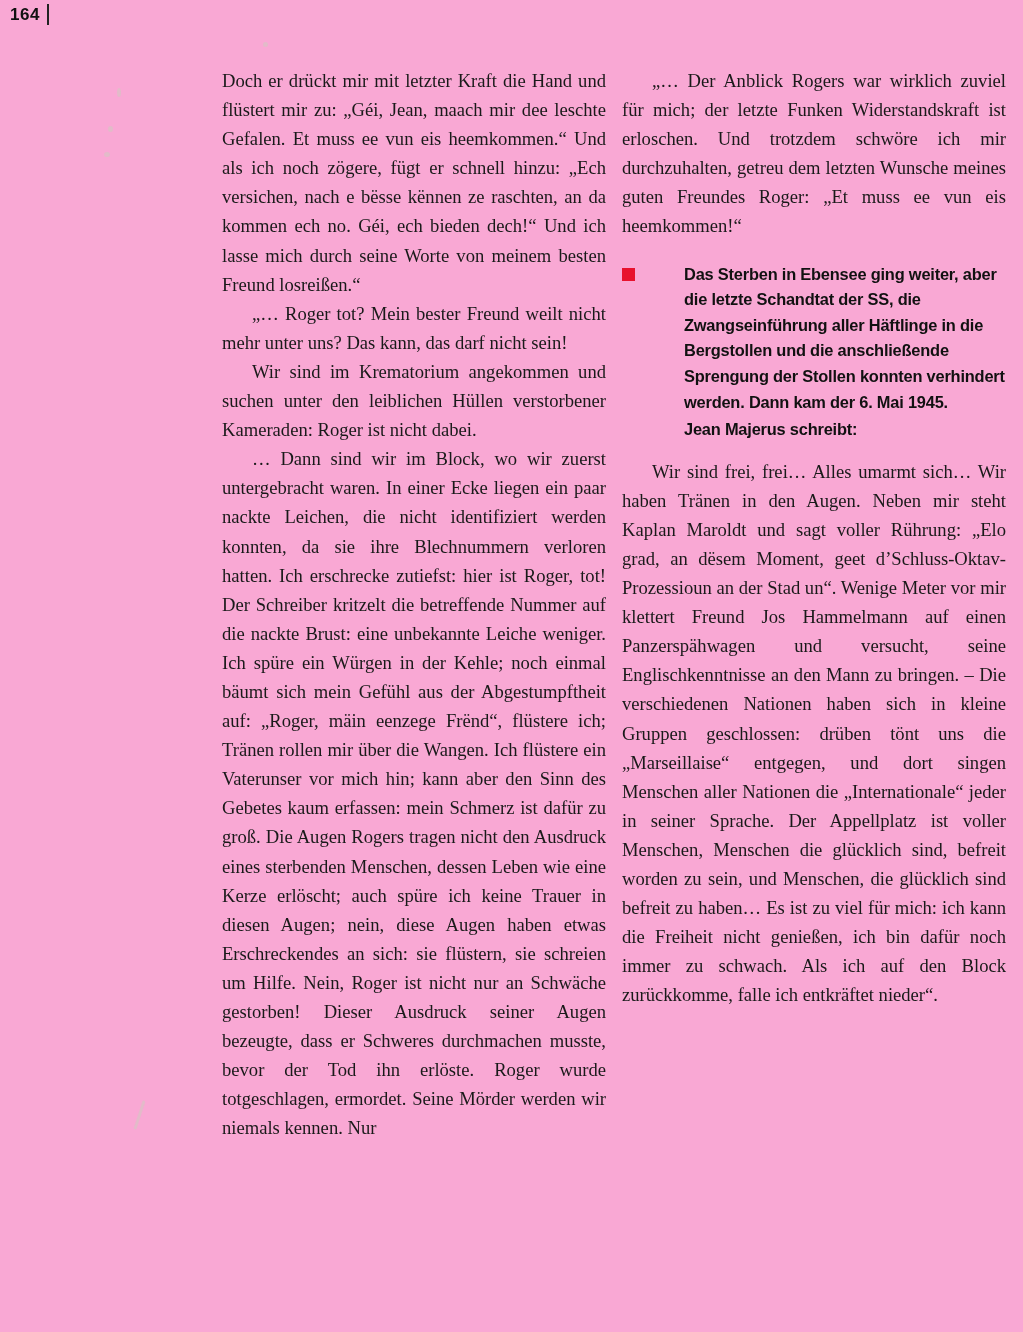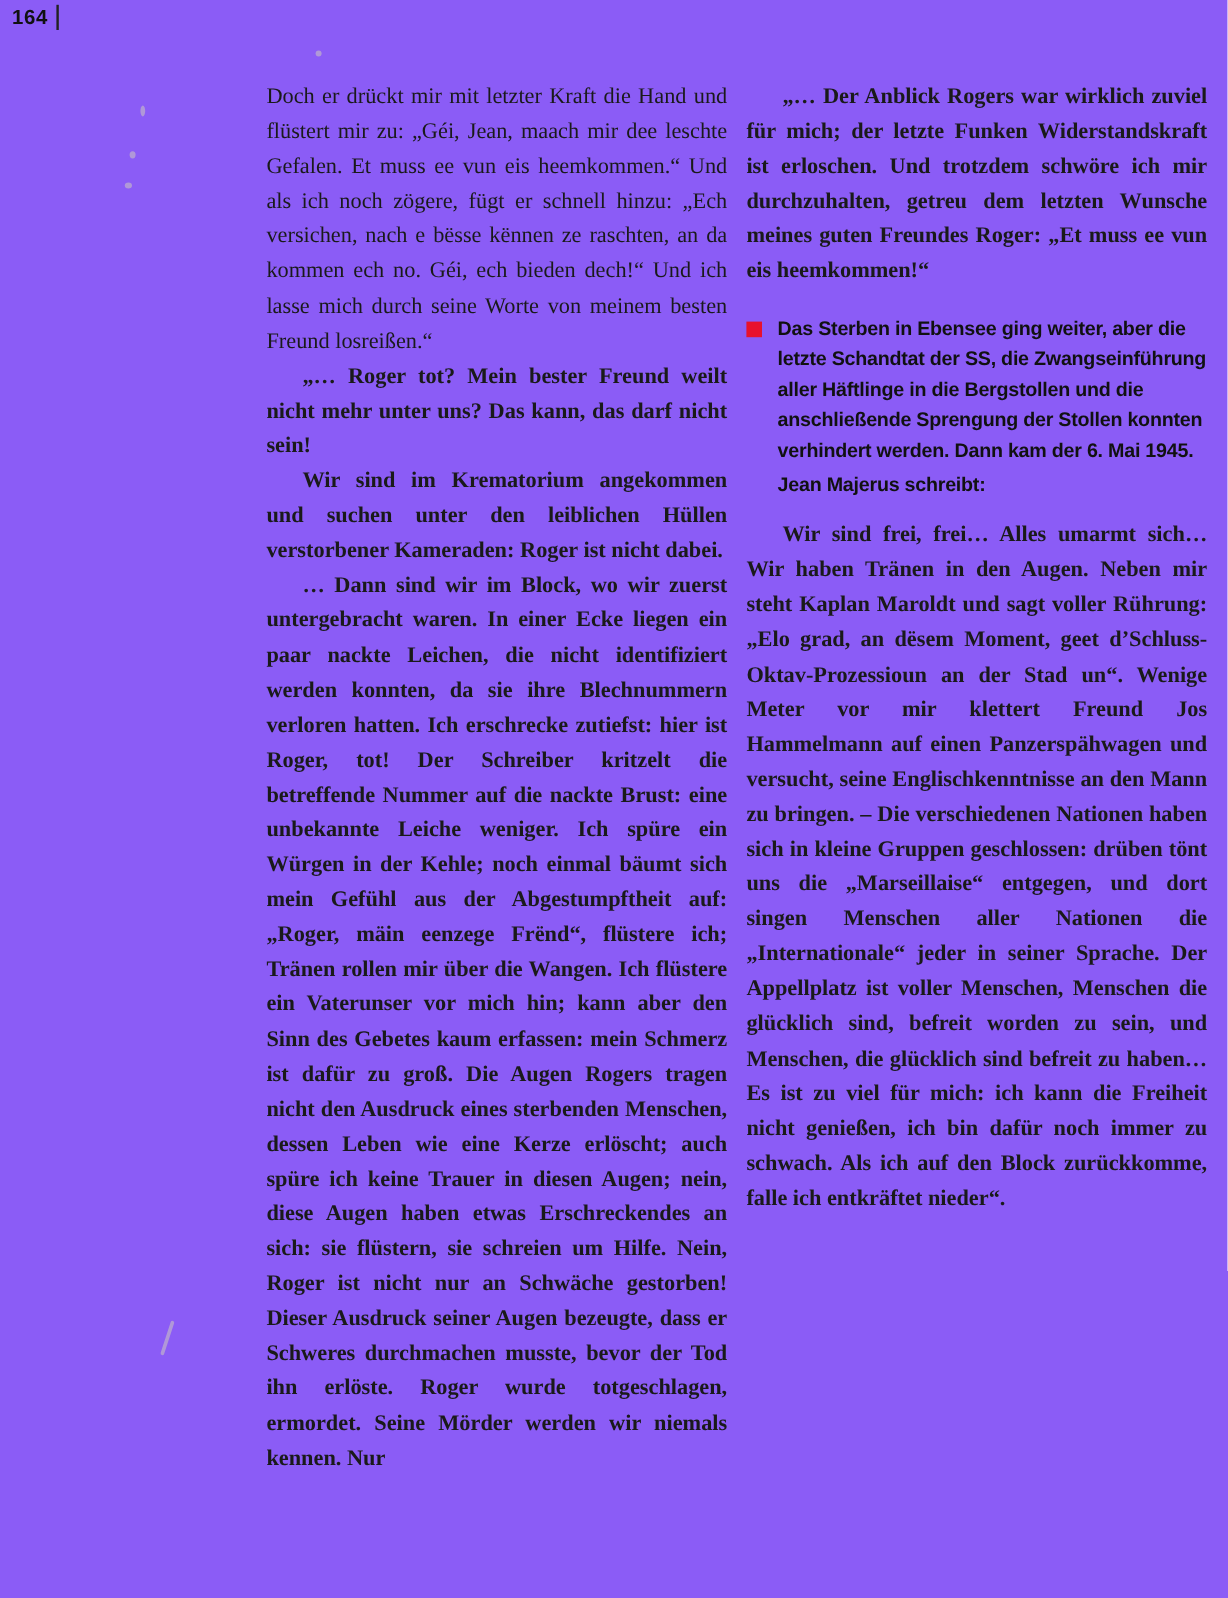--- a/index.html
+++ b/index.html
@@ -12,21 +12,21 @@
     height: 1332px;
     position: relative;
     font-family: "Liberation Serif", serif;
     color: #1a1a1a;
     overflow: hidden;
   }
 
   .page {
     position: absolute;
     inset: 0;
-    background: #8b5cf6;
+    background: #f9a8d4;
   }
 
   
   .page-header {
     position: absolute;
     top: 6px;
     left: 10px;
     display: flex;
     align-items: flex-start;
   }
@@ -63,21 +63,20 @@
   .col p {
     margin: 0;
     font-size: 18.6px;
     line-height: 29.1px;
     text-align: justify;
     text-justify: inter-word;
     hyphens: manual;
   }
   .col p.indent {
     text-indent: 30px;
-    font-weight: bold;
   }
 
   
   .callout {
     display: flex;
     align-items: flex-start;
     margin: 21px 0 14px 0;
   }
   .callout-bullet {
     width: 13px;
@@ -87,20 +86,21 @@
     margin-top: 6px;
     margin-right: 13px;
   }
   .callout-text {
     font-family: "Liberation Sans", sans-serif;
     font-size: 16.4px;
     line-height: 25.6px;
     font-weight: bold;
     color: #111;
     letter-spacing: -0.2px;
+    margin-left: 36px;
   }
   .callout-text .line2 {
     display: block;
     margin-top: 2px;
   }
 
   
   .smudge {
     position: absolute;
     background: #cfcabf;

